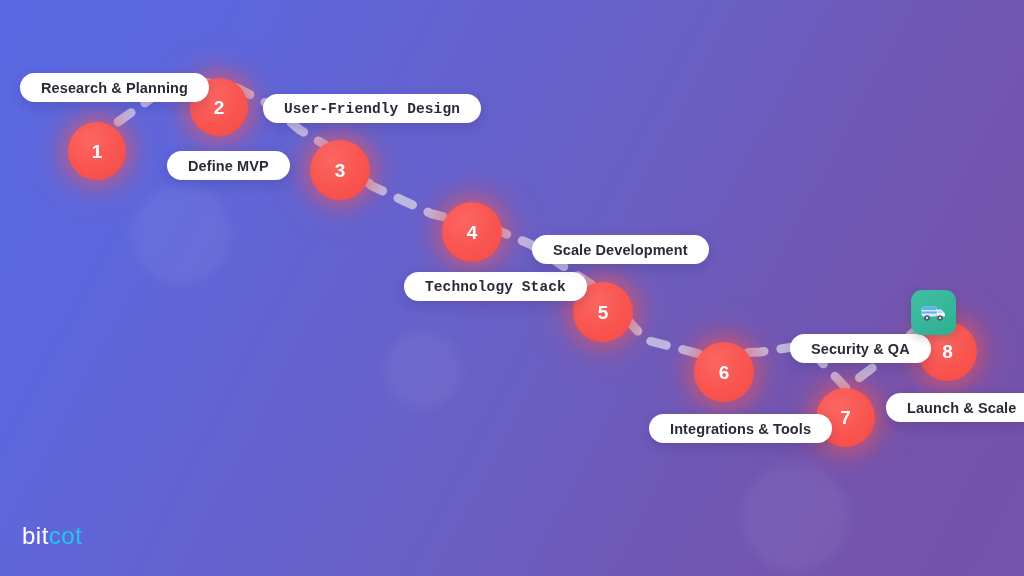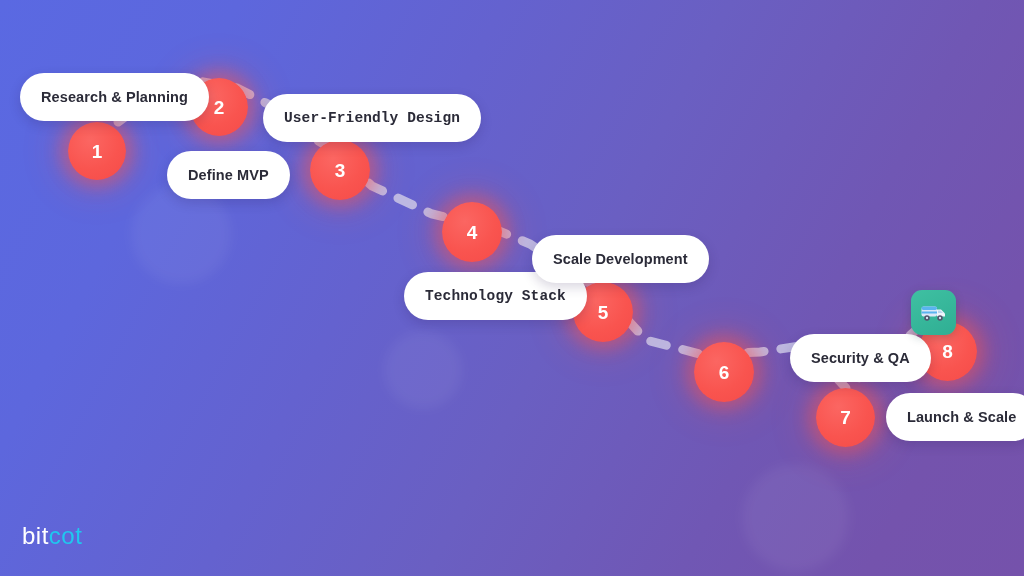--- a/index.html
+++ b/index.html
@@ -80,21 +80,21 @@
     background: #ffffff;
     color: #2b2b38;
     border-radius: 999px;
     display: flex;
     align-items: center;
     justify-content: center;
     white-space: nowrap;
     font-size: 14.5px;
     font-weight: bold;
     letter-spacing: 0.1px;
-    height: 48px;
+    height: 29px;
     padding: 0 21px;
     box-shadow: 0 4px 12px rgba(40, 20, 80, 0.18);
     z-index: 5;
   }
 
   
   #launch-badge {
     position: absolute;
     left: 911px;
     top: 290px;
@@ -187,20 +187,23 @@
   <div class="step-node" style="left:573px; top:282px; width:60px; height:60px; font-size:19px;">
     <span>5</span>
   </div>
   <div class="step-label" style="left:532px; top:235px;">
     <span>Scale Development</span>
   </div>
 
   <div class="step-node" style="left:694px; top:342px; width:60px; height:60px; font-size:19px;">
     <span>6</span>
   </div>
+  <div class="step-label" style="left:649px; top:414px;">
+    <span>Integrations &amp; Tools</span>
+  </div>
 
   <div class="step-node" style="left:816px; top:388px; width:59px; height:59px; font-size:19px;">
     <span>7</span>
   </div>
   <div class="step-label" style="left:790px; top:334px;">
     <span>Security &amp; QA</span>
   </div>
 
   <div class="step-node" style="left:918px; top:322px; width:59px; height:59px; font-size:19px;">
     <span>8</span>

